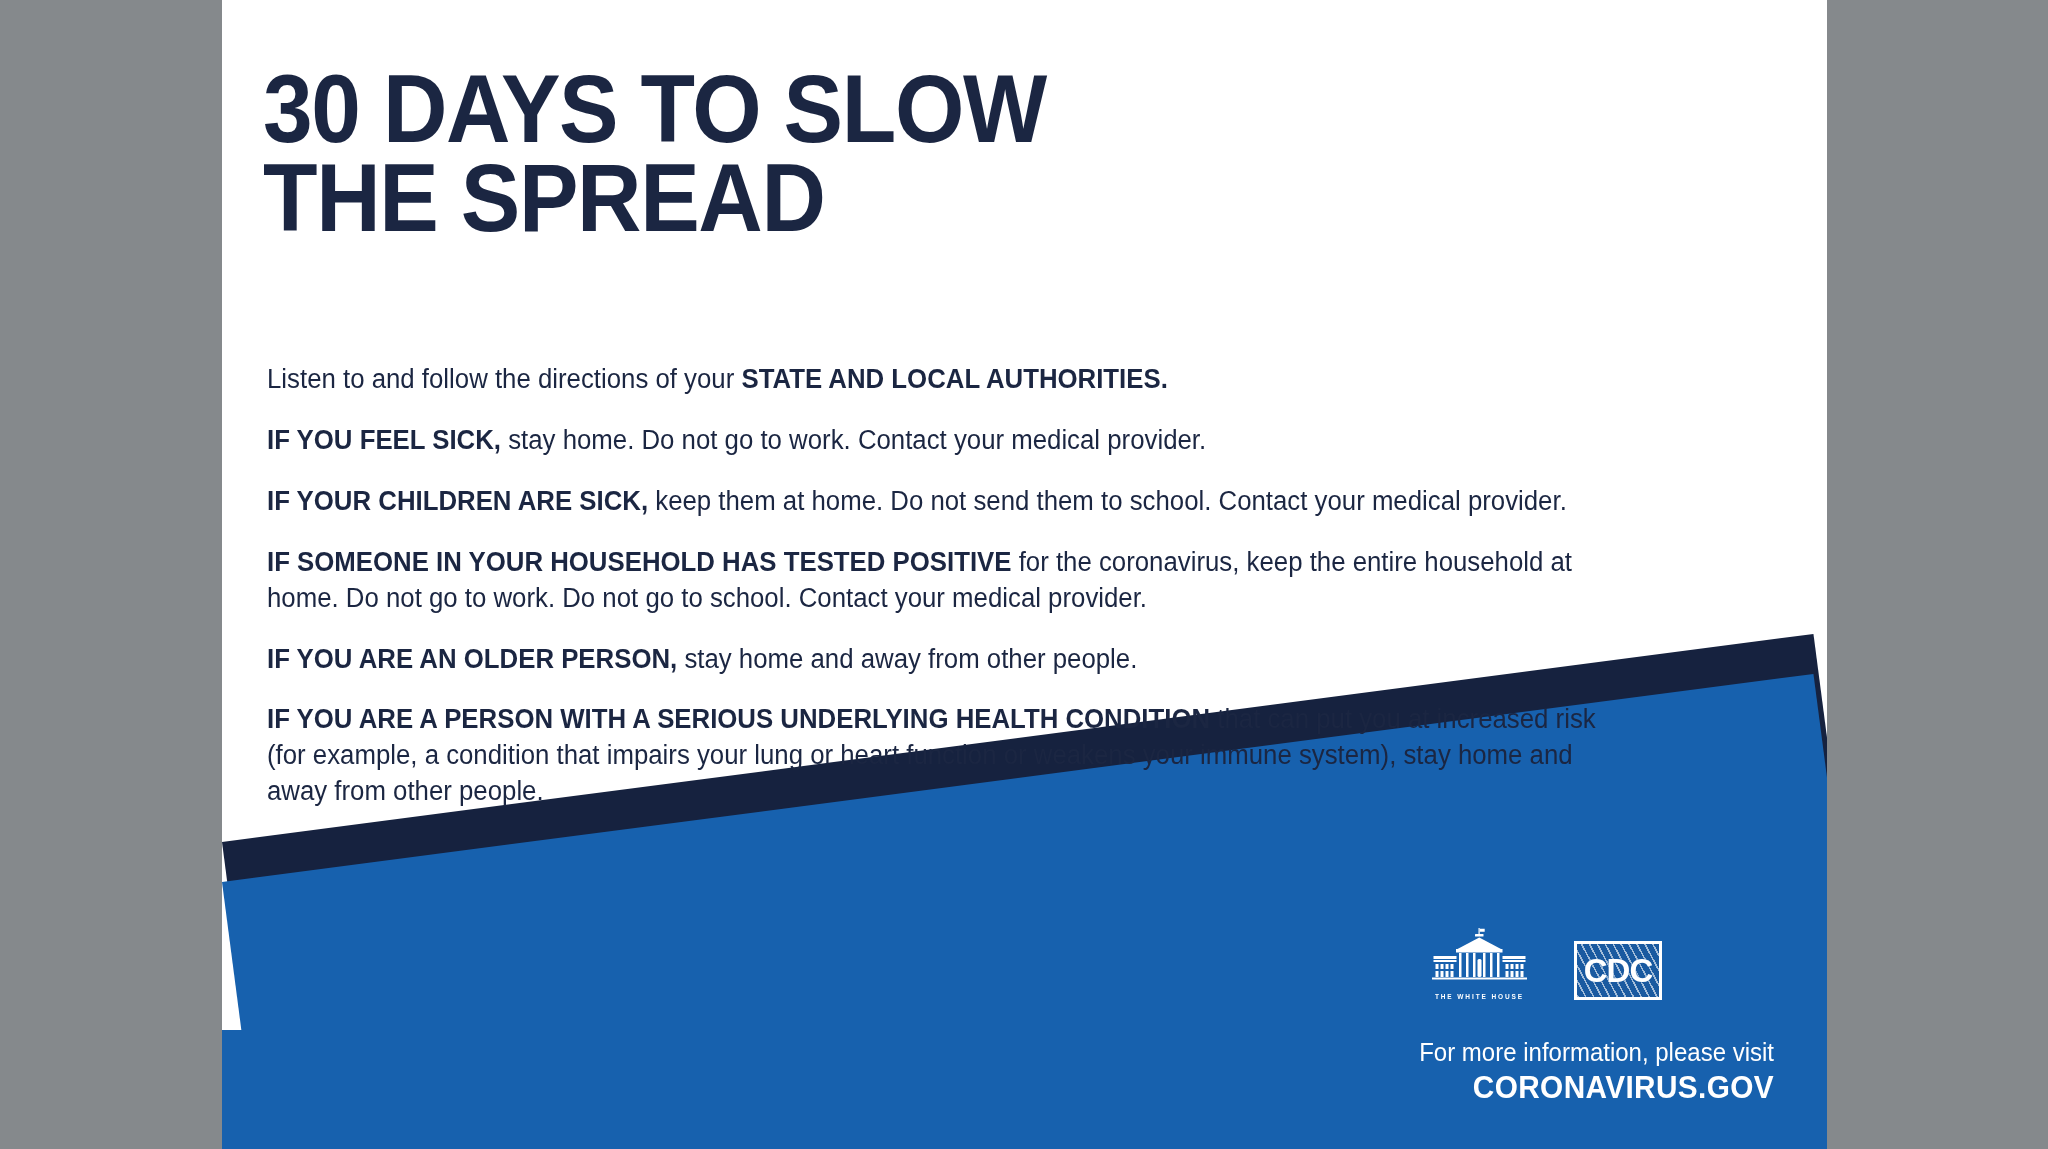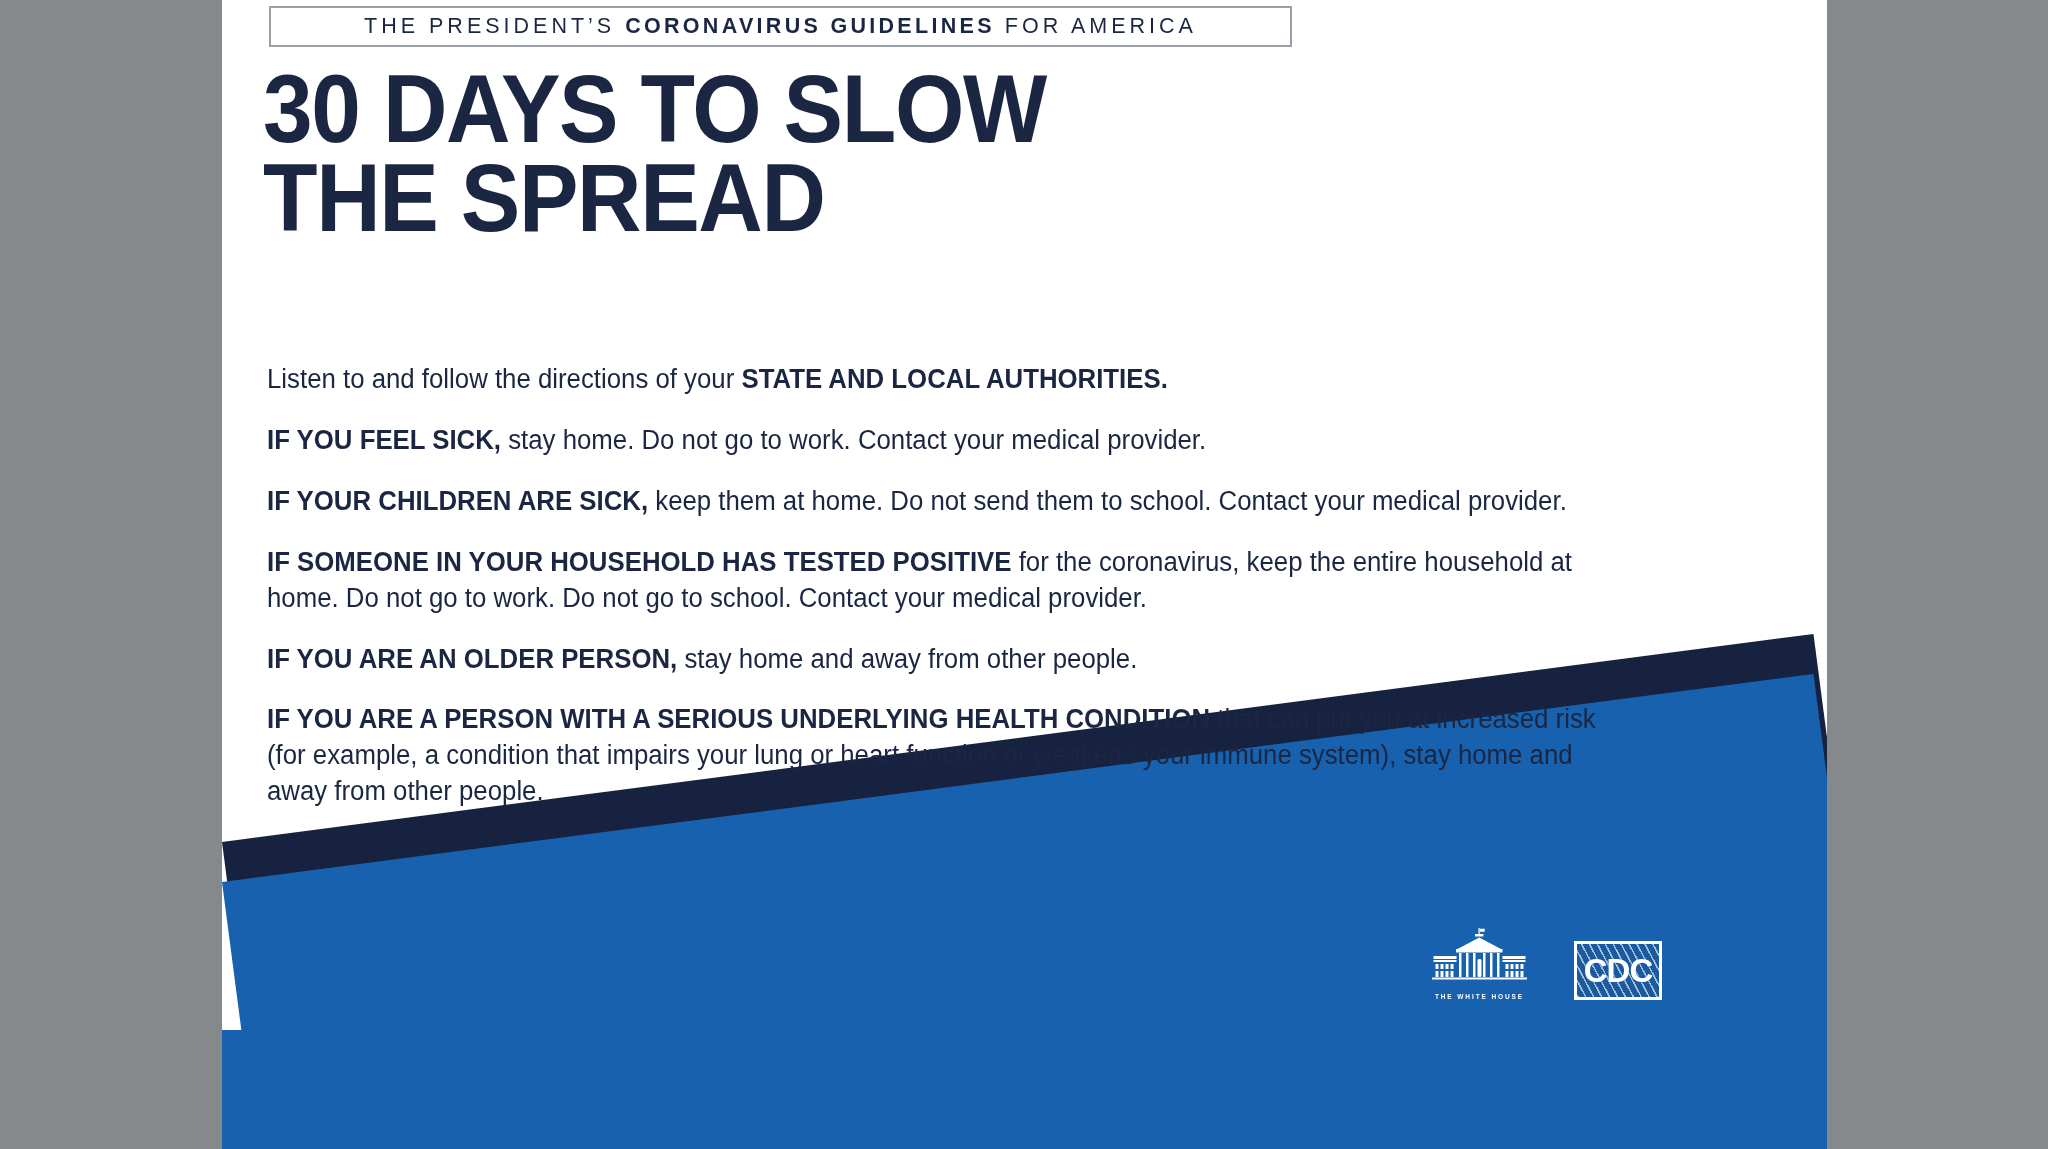--- a/index.html
+++ b/index.html
@@ -188,23 +188,20 @@
 </style>
 </head>
 <body>
 
 <div id="poster">
 
   <div class="band" id="band-navy"></div>
   <div class="band" id="band-blue"></div>
   <div id="band-blue-fill"></div>
 
-  <div id="guidelines-box">
-    <div id="guidelines-line"><span>THE PRESIDENT’S </span><span class="hl">CORONAVIRUS GUIDELINES</span><span> FOR AMERICA</span></div>
-  </div>
 
   <div id="headline">
     <span class="hl-line">30 DAYS TO SLOW</span>
     <span class="hl-line">THE SPREAD</span>
   </div>
 
   <div id="body-copy">
       <div class="para"><span>Listen to and follow the directions of your </span><b>STATE AND LOCAL AUTHORITIES.</b></div>
       <div class="para"><b>IF YOU FEEL SICK,</b><span> stay home. Do not go to work. Contact your medical provider.</span></div>
       <div class="para"><b>IF YOUR CHILDREN ARE SICK,</b><span> keep them at home. Do not send them to school. Contact your medical provider.</span></div>
@@ -273,14 +270,18 @@
         </g>
       </svg>
       <div id="wh-caption">THE WHITE HOUSE</div>
     </div>
 
     <div id="cdc-logo">
       <span id="cdc-text">CDC</span>
     </div>
   </div>
 
+  <div id="footer-text">
+    <div id="footer-line1">For more information, please visit</div>
+    <div id="footer-line2">CORONAVIRUS.GOV</div>
+  </div>
 
 </div>
 
 </body></html>

